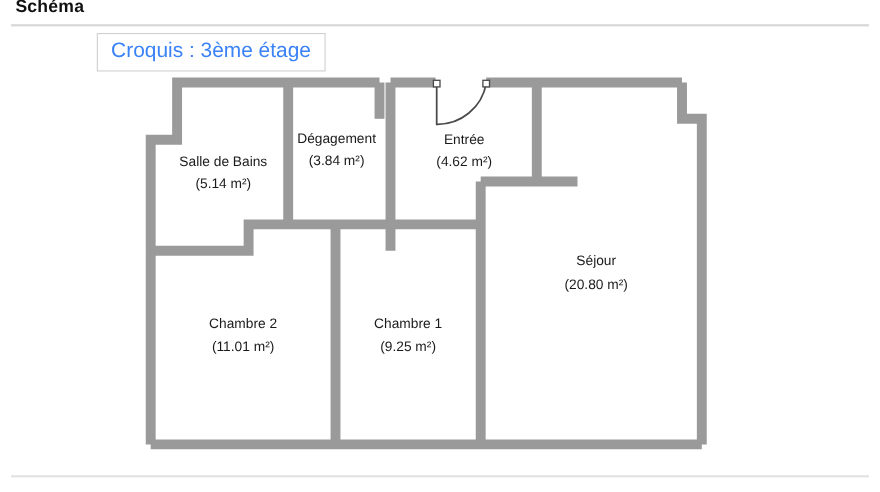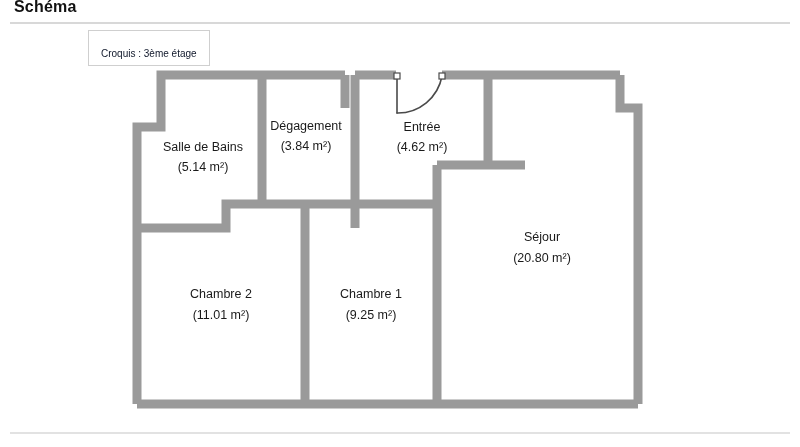--- a/index.html
+++ b/index.html
@@ -36,25 +36,25 @@
     left: 10px;
     top: 22px;
     width: 780px;
     height: 2px;
     background: #d8d8d8;
   }
   .caption-box {
     position: absolute;
     left: 88px;
     top: 30px;
-    padding: 17px 12px 6px 12px;
+    padding: 5px 12px 6px 12px;
     border: 1px solid #cfcfcf;
     background: #ffffff;
-    font-size: 10px;
-    color: #0f172a;
+    font-size: 19px;
+    color: #3b82f6;
     white-space: nowrap;
     font-family: "Liberation Sans", sans-serif;
   }
   .plan-wrap {
     position: absolute;
     left: 0;
     top: 0;
     width: 800px;
     height: 447px;
   }

